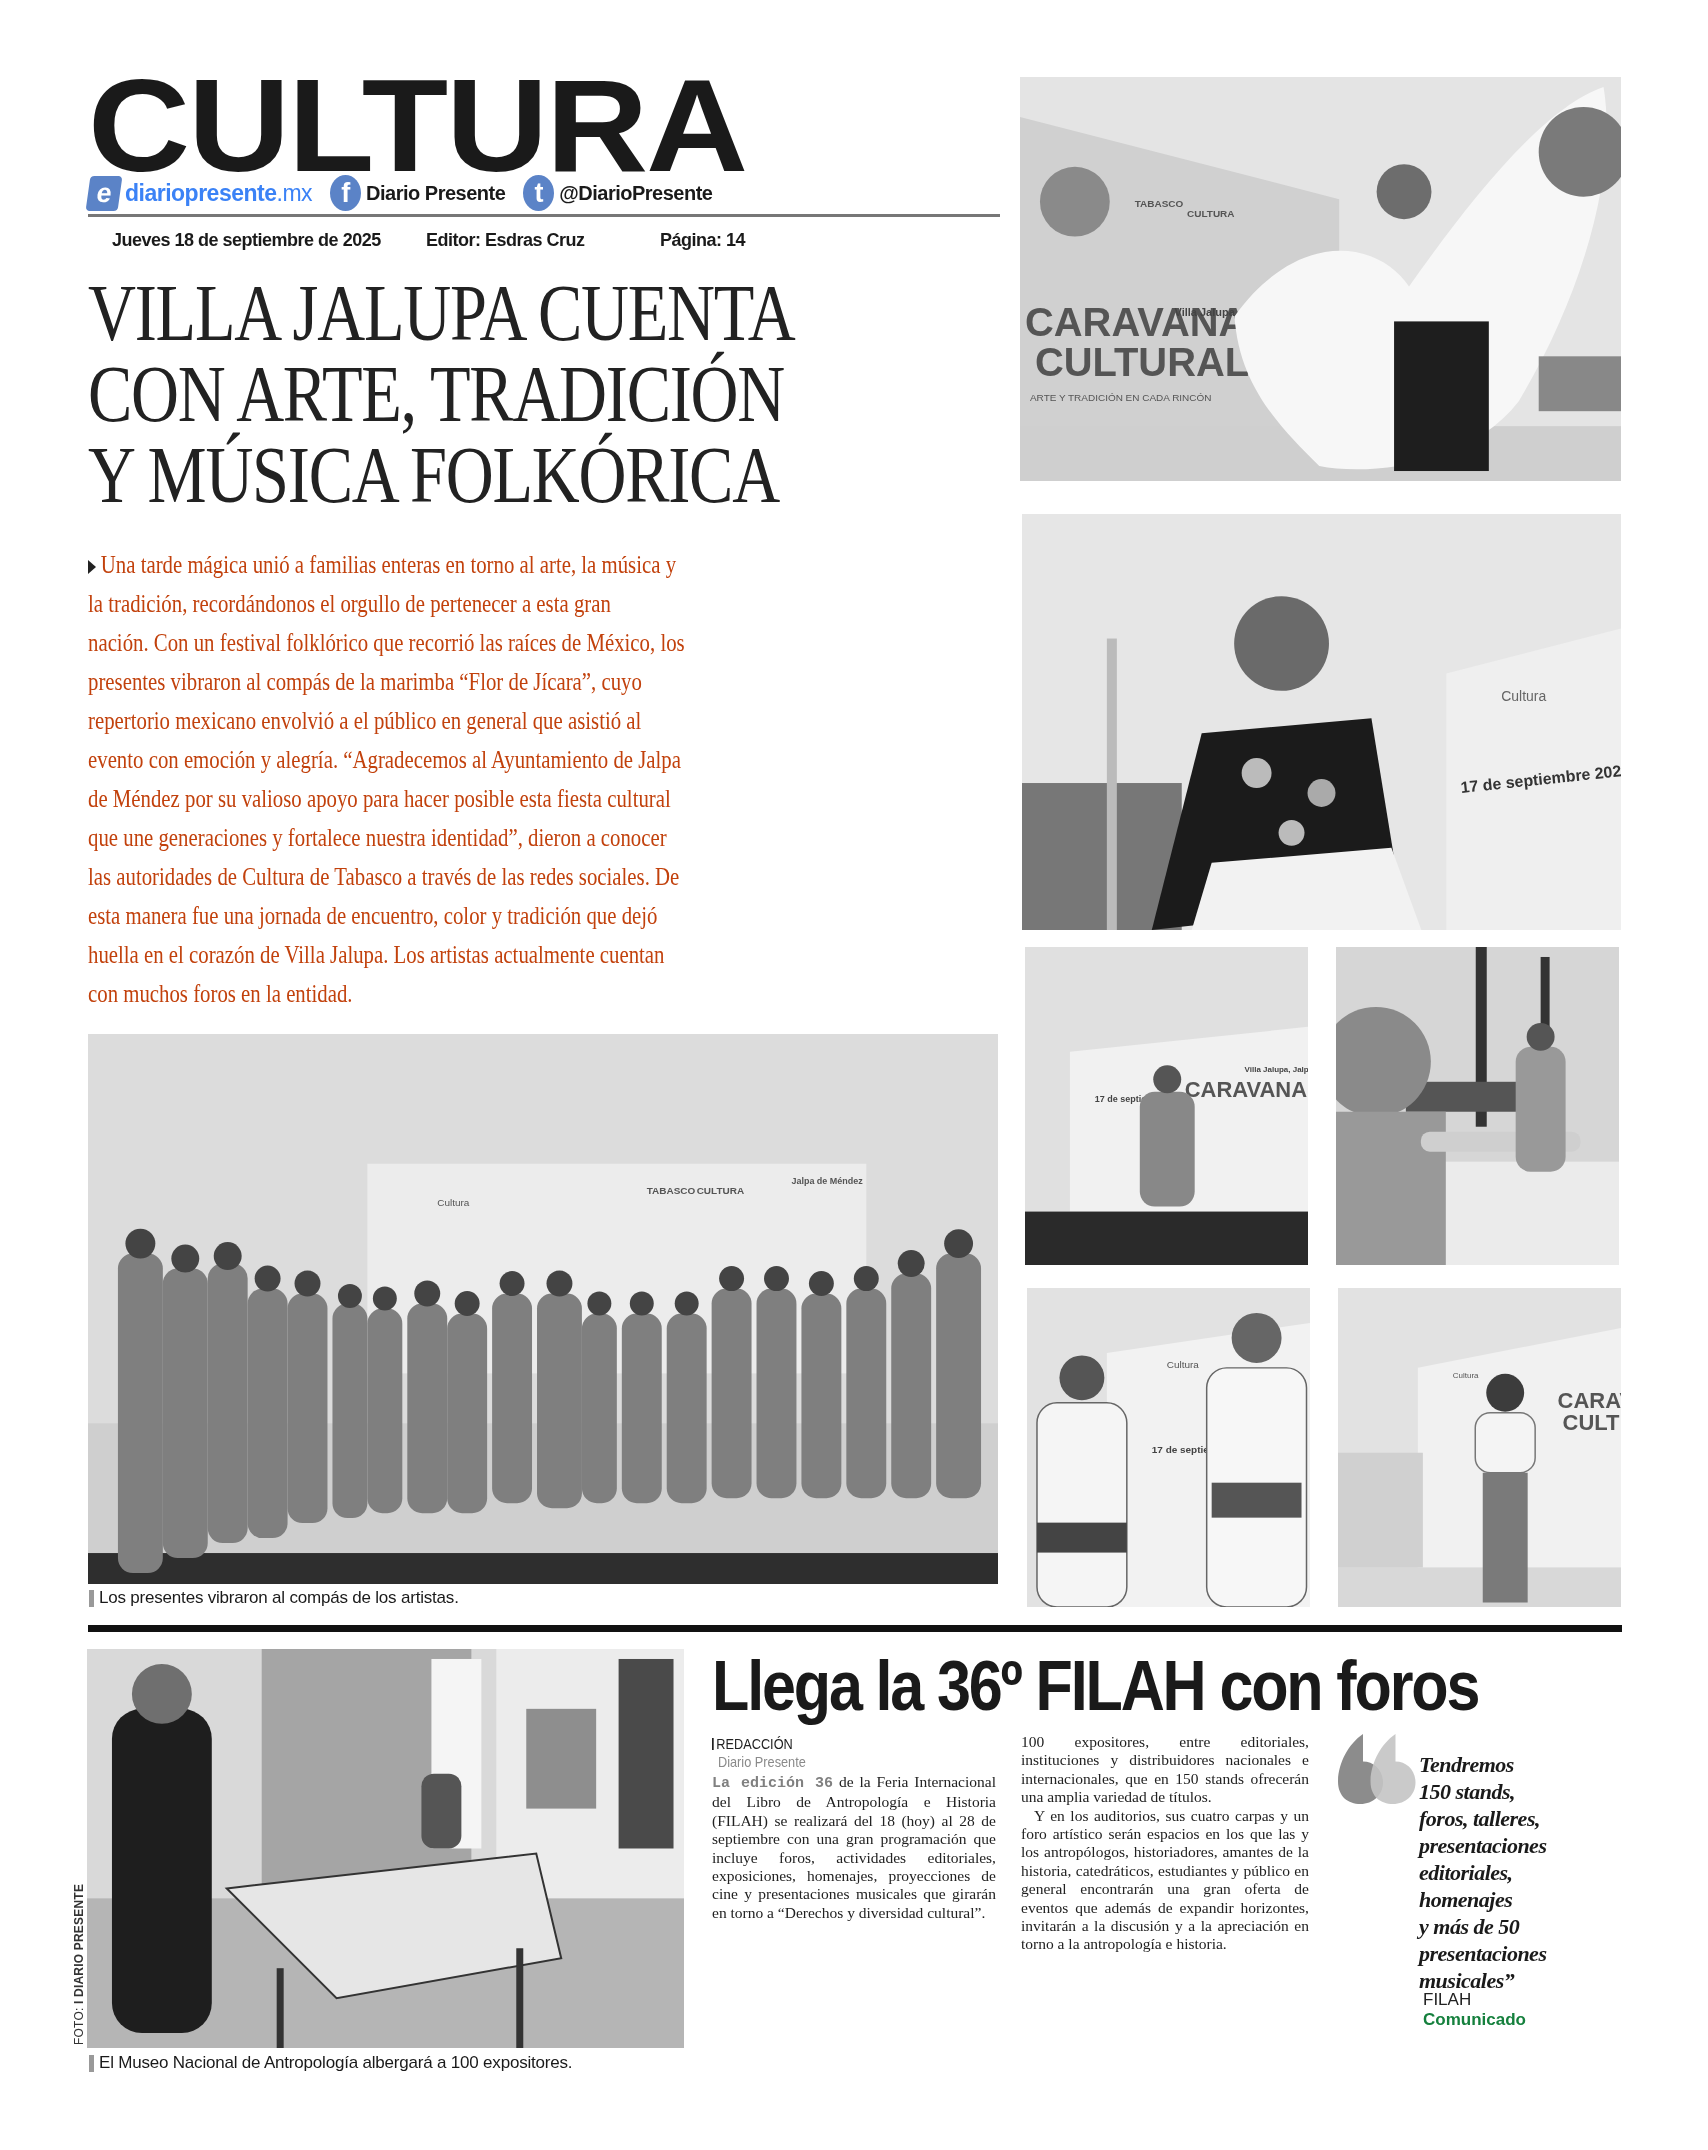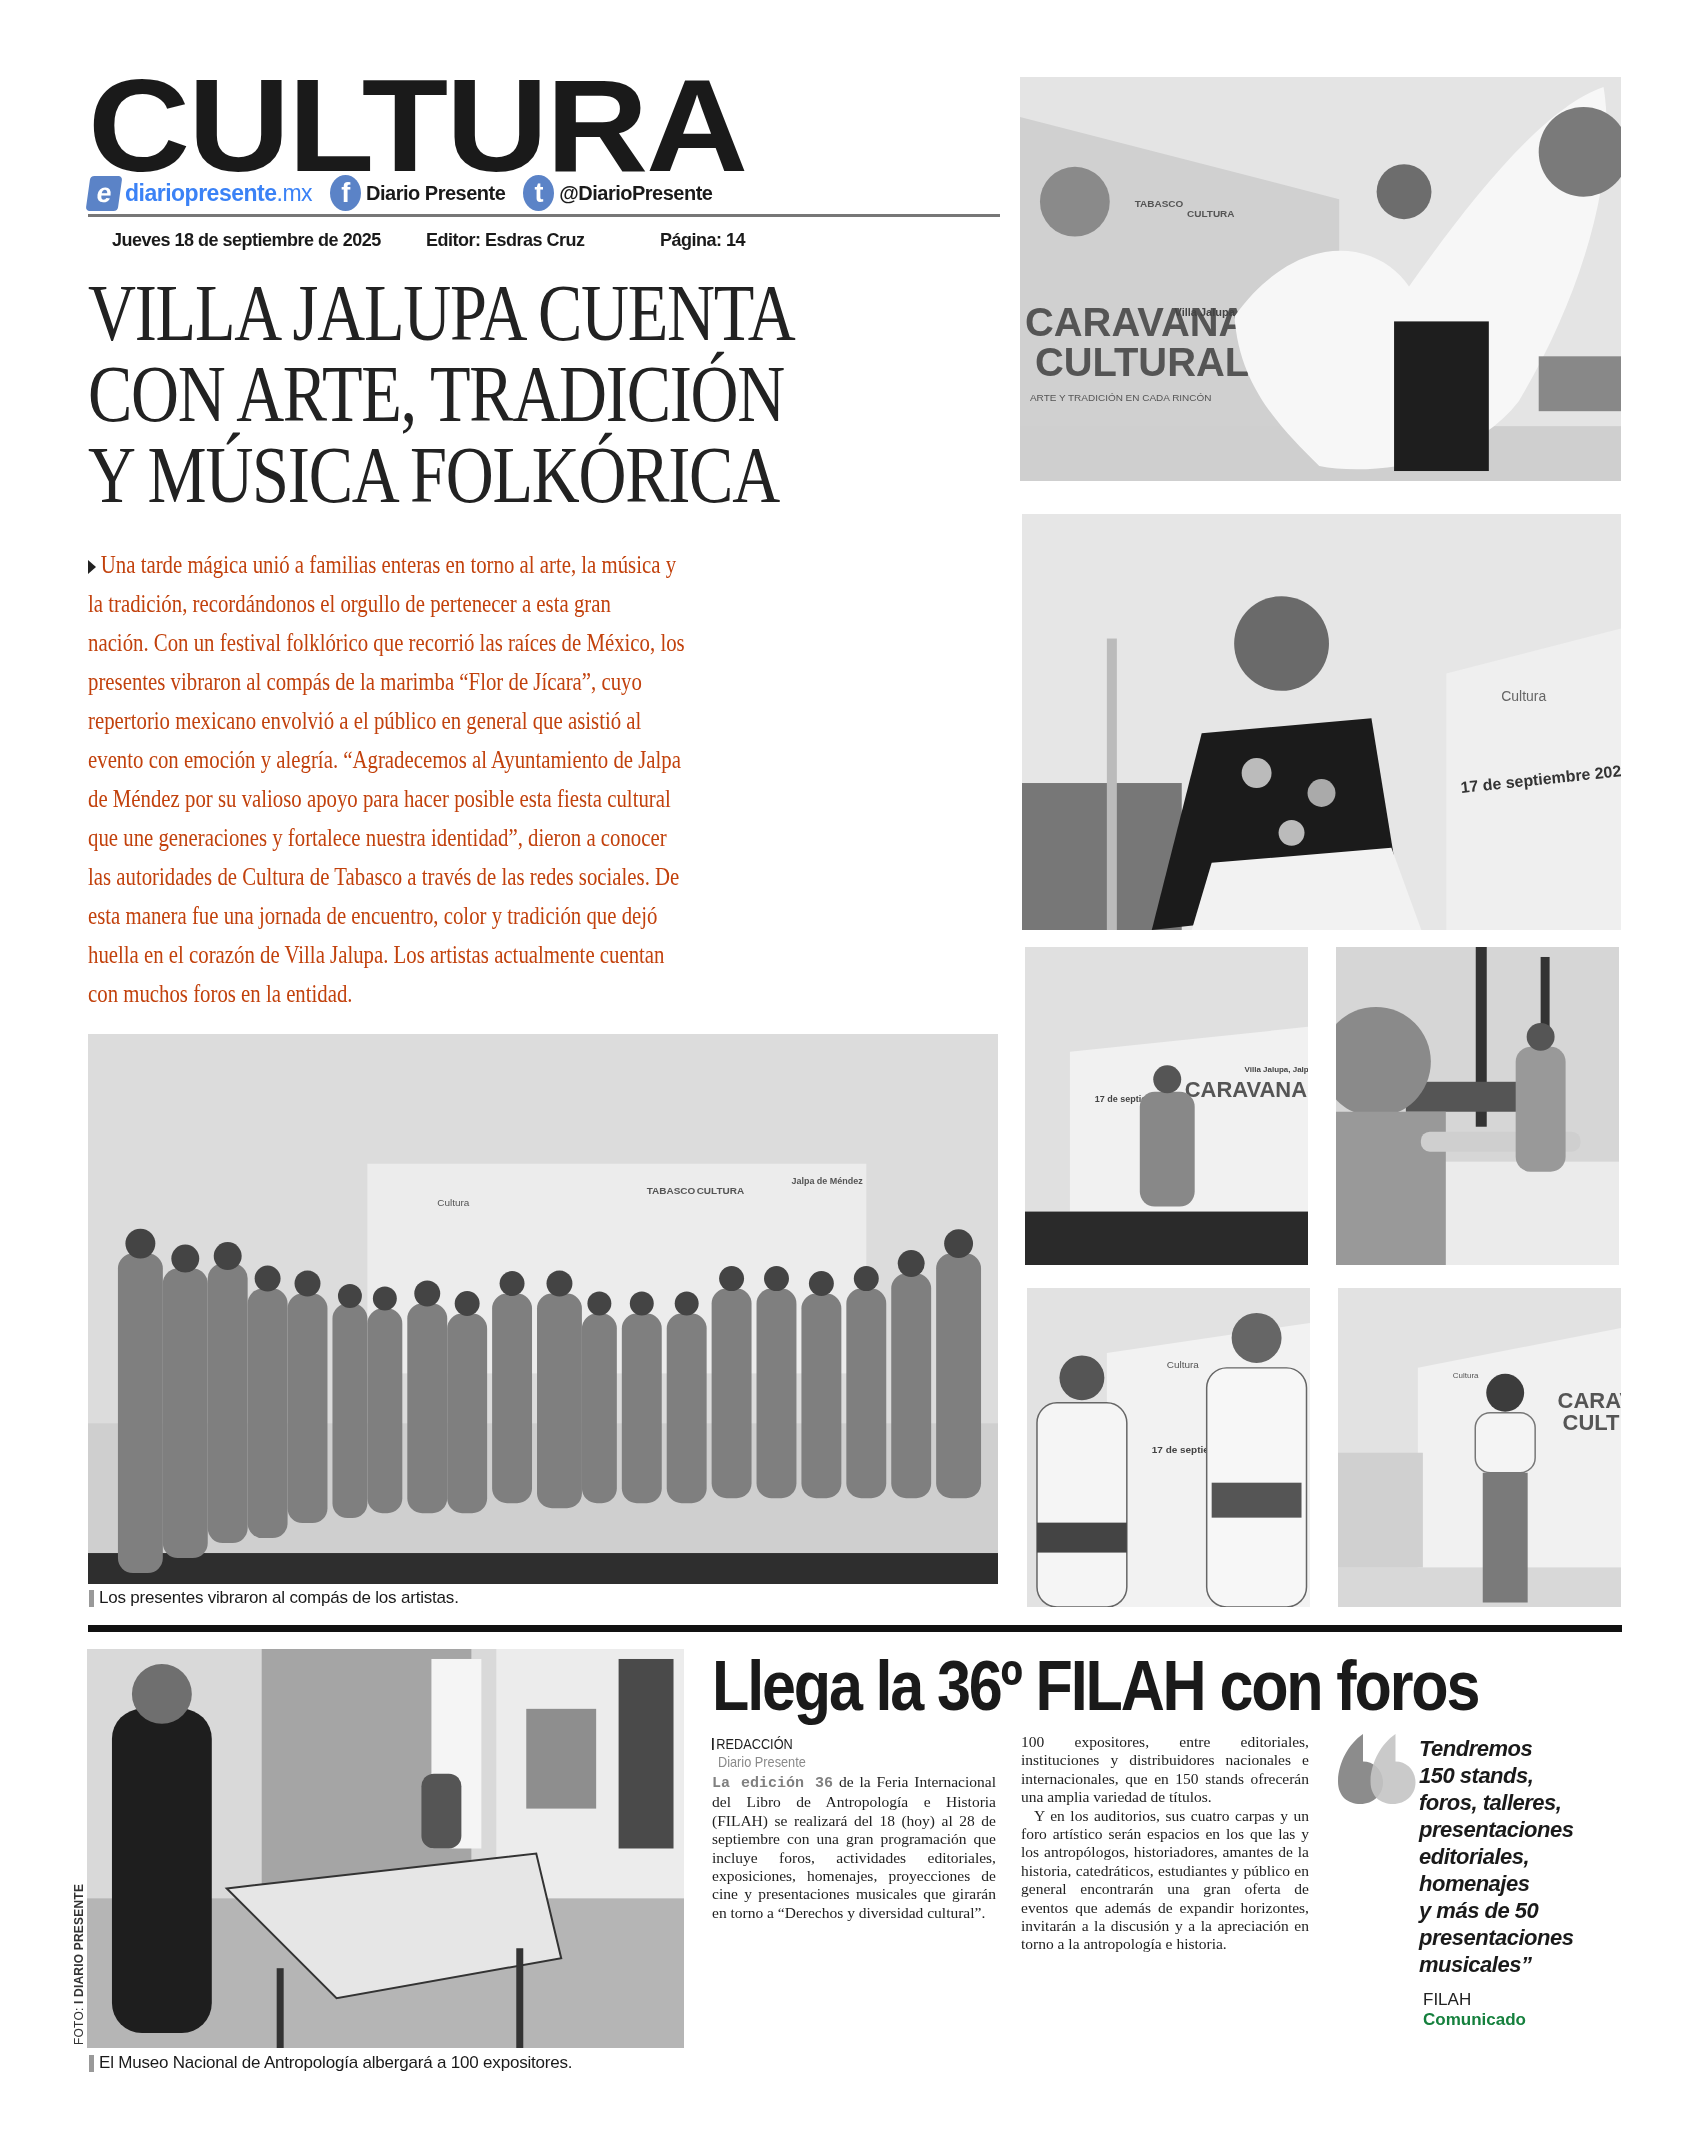--- a/index.html
+++ b/index.html
@@ -1,19 +1,19 @@
 <!DOCTYPE html>
 <html style="font-size:8px"><head>
 <meta charset="utf-8">
 <style>
   html, body { margin:0; padding:0; background:#ffffff; }
   body { width:1709px; height:2151px; position:relative; overflow:hidden; color:#1a1a1a; }
   .abs { position:absolute; }
   .sans { font-family:"Liberation Sans", "DejaVu Sans", sans-serif; }
-  .serif { font-family:Liberation Sans, sans-serif; }
+  .serif { font-family:Liberation Serif, serif;margin-top:16px; }
   .lserif { font-family:"Liberation Serif", "DejaVu Serif", serif; }
 
   
   #masthead { left:88px; top:60px; font-size:131px; font-weight:900; letter-spacing:-2px; line-height:1; transform:scaleX(1.08); transform-origin:left top; }
   #social-row { left:88px; top:174px; height:38px; display:flex; align-items:center; gap:18px; }
   .soc { display:flex; align-items:center; gap:5px; font-weight:700; font-size:20px; letter-spacing:-0.5px; }
   .soc .ico { width:32px; height:35px; background:#5b83c7; color:#fff; display:flex; align-items:center; justify-content:center; font-weight:900; font-size:27px; }
   .soc .ico.round { border-radius:50%; width:31px; height:36px; }
   .soc .ico.square { border-radius:4px; transform:skewX(-8deg); }
   .soc .blue { color:#3b82f6; font-size:23px; }

